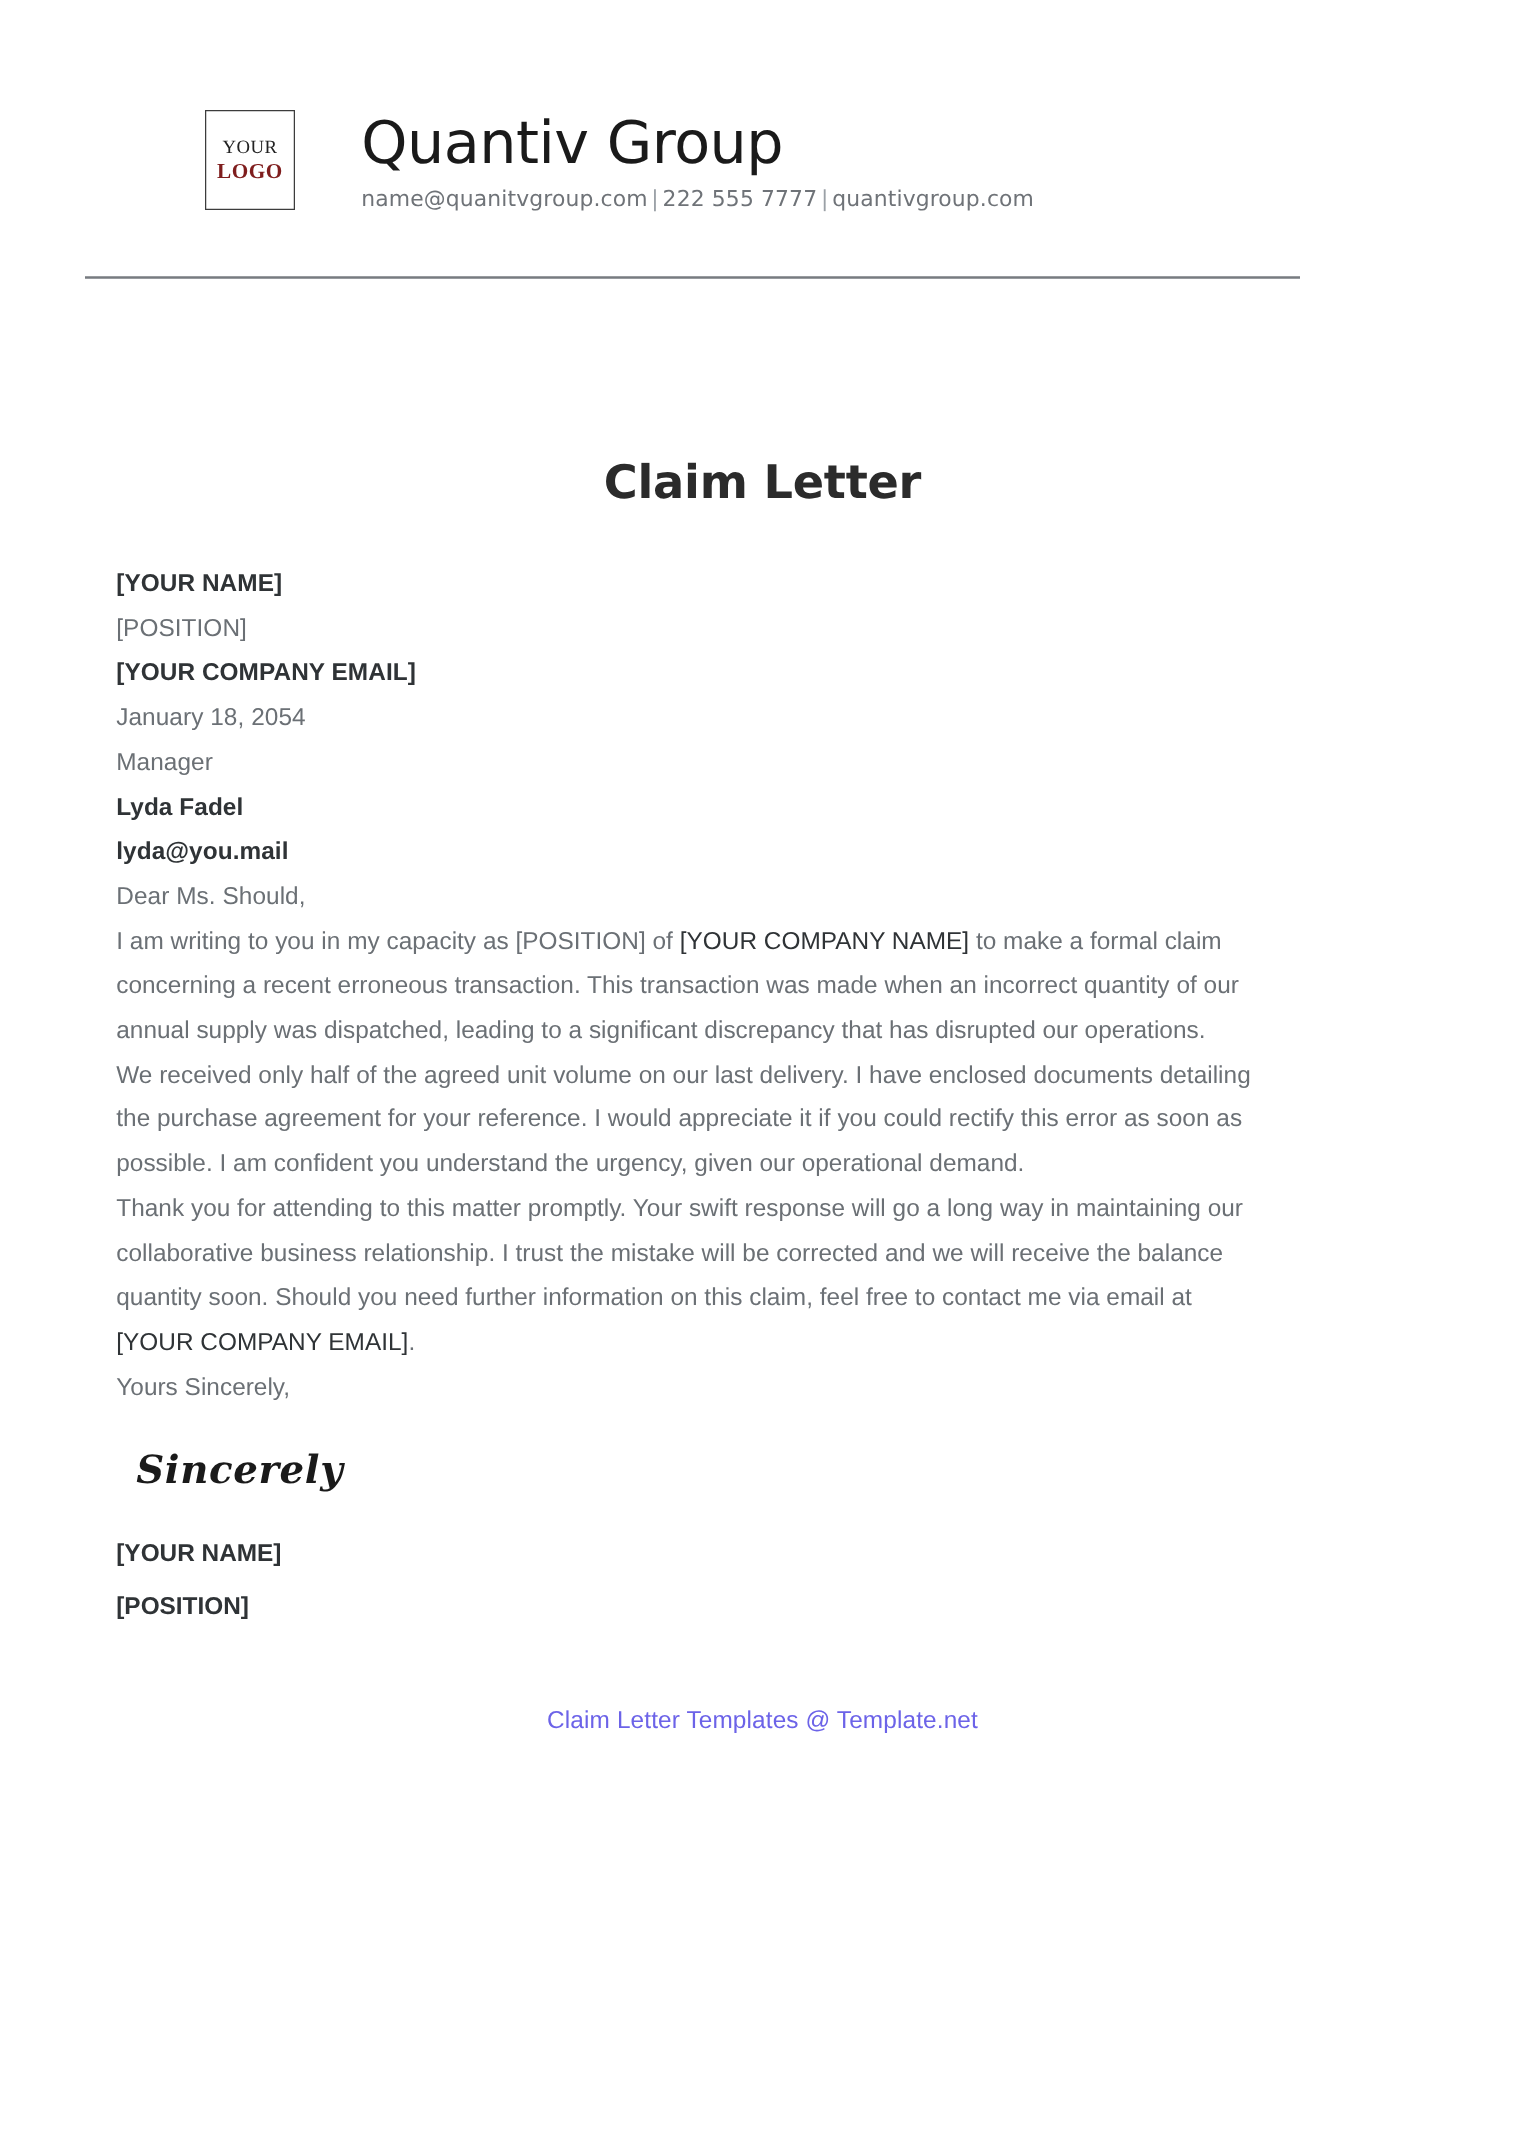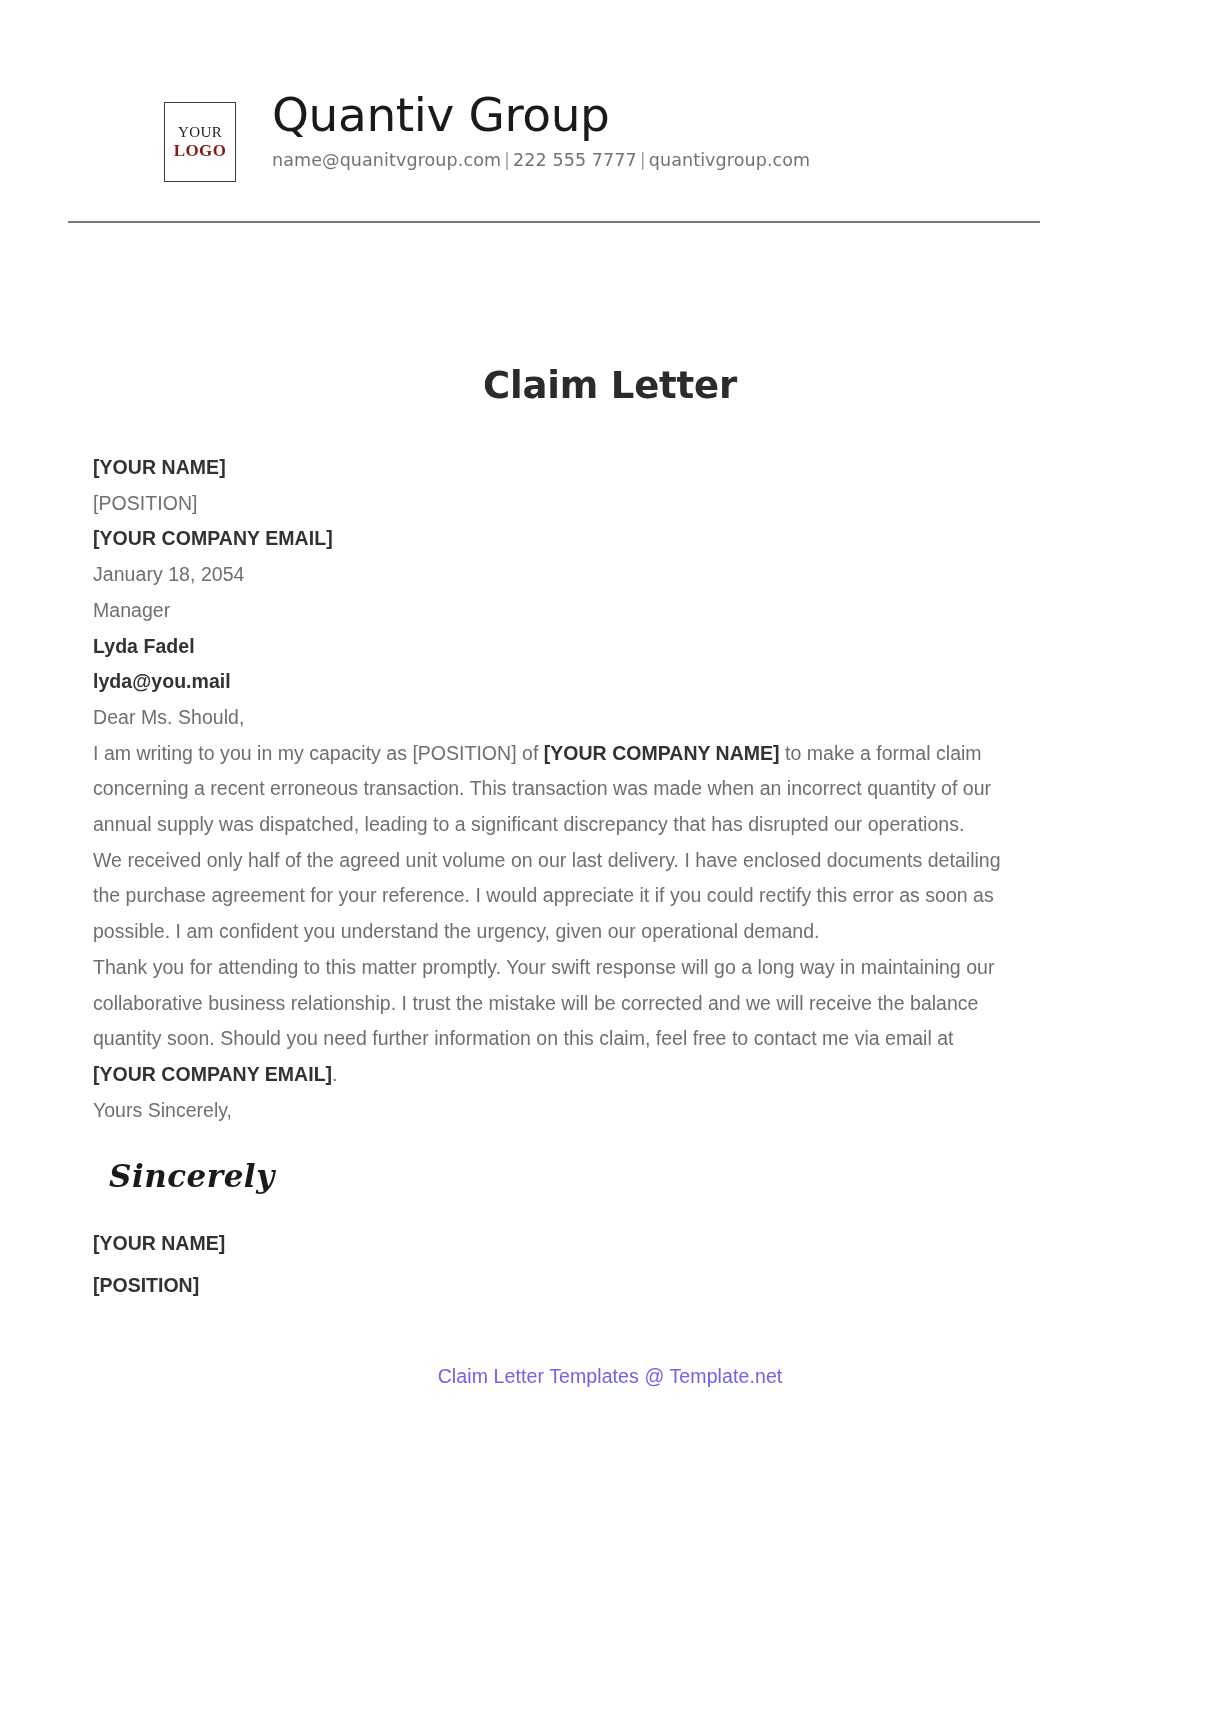--- a/index.html
+++ b/index.html
@@ -37,40 +37,39 @@
 
   .logo-box {
     width: 70px;
     height: 78px;
     border: 1.5px solid #3c3c3c;
     display: flex;
     flex-direction: column;
     align-items: center;
     justify-content: center;
     flex: none;
-    margin-top: 14px;
   }
   .logo-line1 {
     font-family: "Liberation Serif", serif;
     font-size: 15px;
     letter-spacing: 0.4px;
     color: #222222;
     line-height: 1.15;
   }
   .logo-line2 {
     font-family: "Liberation Serif", serif;
     font-size: 17px;
     font-weight: bold;
     letter-spacing: 0.4px;
     color: #7f1d1d;
     line-height: 1.15;
   }
 
   .brand-block {
-    margin-left: 36px;
+    margin-left: 53px;
     padding-top: 2px;
   }
   .brand-name {
     font-family: "DejaVu Sans", sans-serif;
     font-size: 47px;
     font-weight: 400;
     color: #1a1a1a;
     line-height: 1.08;
     letter-spacing: -0.4px;
   }
@@ -130,21 +129,21 @@
   }
 
   .para {
     font-size: 19.5px;
     line-height: 35.7px;
     color: #6b7075;
     text-align: left;
     letter-spacing: 0.02px;
   }
   .para b {
-    font-weight: bold;
+    font-weight: normal;
     color: #2f3336;
   }
 
   .signature {
     font-family: "DejaVu Serif", serif;
     font-style: italic;
     font-weight: bold;
     font-size: 31px;
     color: #1a1a1a;
     margin-top: 30px;

